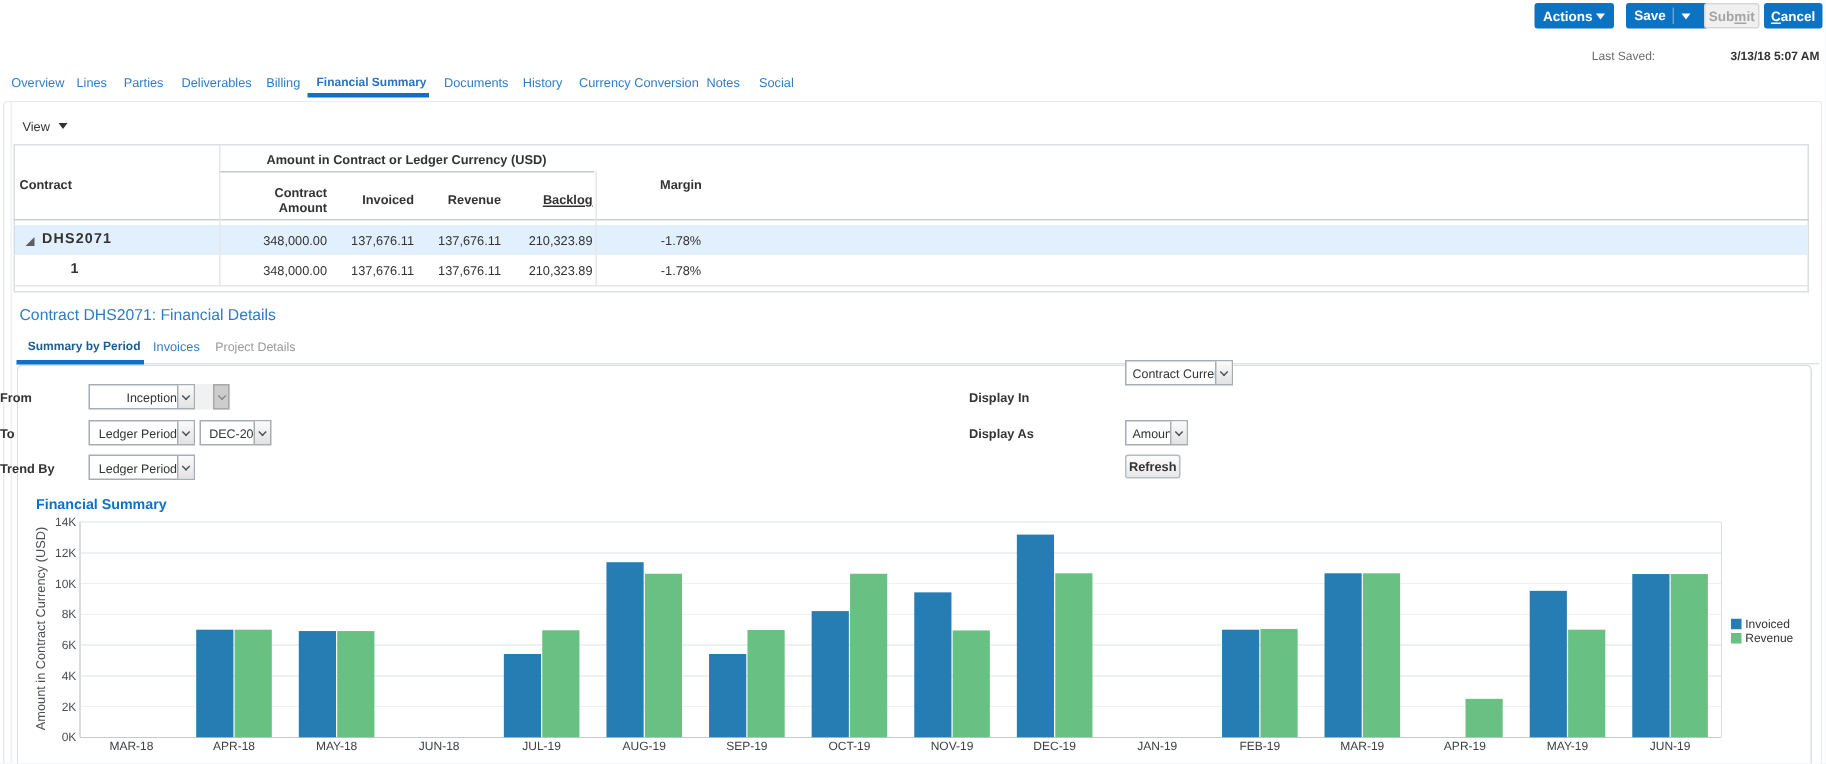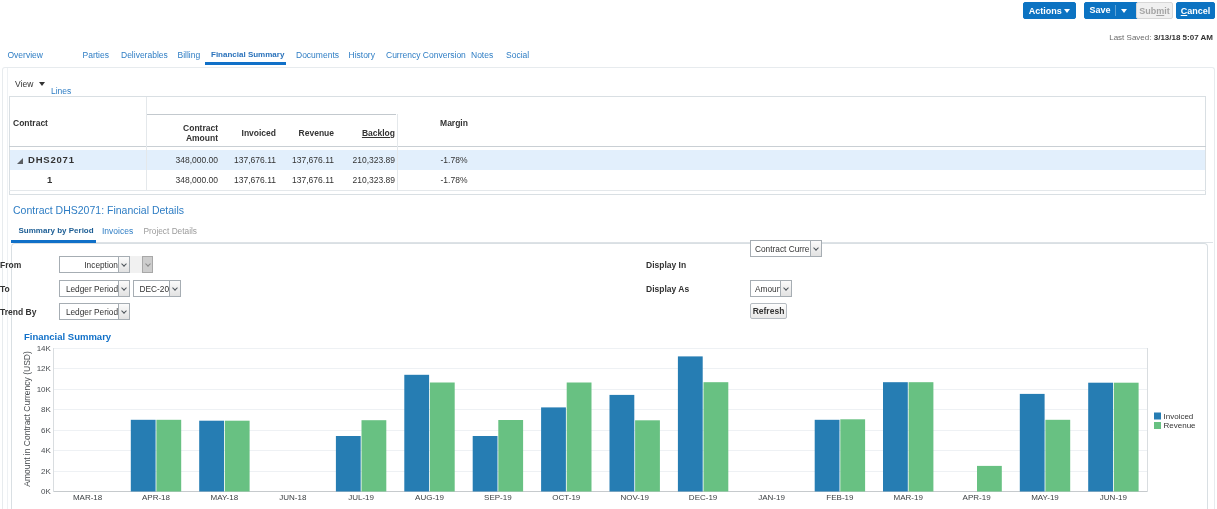--- a/index.html
+++ b/index.html
@@ -31,24 +31,24 @@
 
 <div class="btn primary" style="left:1023px; width:53px;">Actions <span style="display:inline-block;width:0;height:0;border-left:3.5px solid transparent;border-right:3.5px solid transparent;border-top:4px solid #fff;vertical-align:1px;"></span></div>
 <div class="btn primary" style="left:1084px; width:55px; padding:0;">
   <span style="position:absolute;left:0;top:0;width:30px;line-height:15px;">Save</span>
   <span style="position:absolute;left:30px;top:2px;bottom:2px;width:1px;background:#5ea2d6;"></span>
   <span style="position:absolute;left:36px;top:6px;width:0;height:0;border-left:3.5px solid transparent;border-right:3.5px solid transparent;border-top:4px solid #fff;"></span>
 </div>
 <div class="btn disabled" style="left:1136px; width:37px;">Sub<span style="text-decoration:underline;">m</span>it</div>
 <div class="btn primary" style="left:1176px; width:39px;"><span style="text-decoration:underline;">C</span>ancel</div>
 
-<div class="abs" style="top:33px; right:4px; font-size:8px; color:#6b6b6b;">Last Saved: <b style="color:#333;">3/13/18 5:07 AM</b></div>
+<div class="abs" style="top:33px; right:4px; font-size:8px; color:#6b6b6b;">Last Saved: <b style="color:#333;margin-left:48px;">3/13/18 5:07 AM</b></div>
 
 <div class="tab" style="left:7.5px;">Overview</div>
-<div class="tab" style="left:51px;margin-top:36px;">Lines</div>
+<div class="tab" style="left:51px;">Lines</div>
 <div class="tab" style="left:82.5px;">Parties</div>
 <div class="tab" style="left:121px;">Deliverables</div>
 <div class="tab" style="left:177.5px;">Billing</div>
 <div class="tab" style="left:211px; font-weight:bold; font-size:8px; color:#2a72bb;">Financial Summary</div>
 <div class="tab" style="left:296px;">Documents</div>
 <div class="tab" style="left:348.5px;">History</div>
 <div class="tab" style="left:386px;">Currency Conversion</div>
 <div class="tab" style="left:471px;">Notes</div>
 <div class="tab" style="left:506px;">Social</div>
 <div class="abs" style="left:205px; top:62px; width:81px; height:3px; background:#1070c8;"></div>
@@ -56,20 +56,21 @@
 <div class="abs" style="left:1.5px; top:66.5px; width:1213px; height:443px; border:1px solid #e7ebee; border-bottom:none; border-radius:3px 3px 0 0;"></div>
 <div class="abs" style="left:6.5px; top:68px; width:1px; height:441px; background:#eef1f4;"></div>
 
 <div class="abs" style="left:15px; top:79px; font-size:8.5px; color:#333;">View <span style="display:inline-block;width:0;height:0;border-left:3.5px solid transparent;border-right:3.5px solid transparent;border-top:4px solid #333;vertical-align:1px;margin-left:3px;"></span></div>
 
 <div class="abs" style="left:9px; top:96px; width:1197px; height:99px; border:1px solid #d9dfe3; background:#fff;"></div>
 
 <div class="abs" style="left:10px; top:150px; width:1195px; height:20px; background:#e2effc;"></div>
 
 <div class="hdrtxt" style="left:13px; top:118px;">Contract</div>
+<div class="hdrtxt" style="left:146px; top:101px; width:250px; text-align:center;">Amount in Contract or Ledger Currency (USD)</div>
 <div class="abs" style="left:146px; top:114px; width:250px; height:1px; background:#c3c9ce;"></div>
 <div class="hdrtxt" style="left:158px; top:123px; width:60px; text-align:right;">Contract<br>Amount</div>
 <div class="hdrtxt" style="left:216px; top:128px; width:60px; text-align:right;">Invoiced</div>
 <div class="hdrtxt" style="left:274px; top:128px; width:60px; text-align:right;">Revenue</div>
 <div class="hdrtxt" style="left:335px; top:128px; width:60px; text-align:right; text-decoration:underline;">Backlog</div>
 <div class="hdrtxt" style="left:424px; top:118px; width:60px; text-align:center;">Margin</div>
 
 <div class="abs" style="left:9px; top:146px; width:1197px; height:1px; background:#c9cfd4;"></div>
 
 <div class="abs" style="left:146px; top:97px; width:1px; height:93px; background:#e4e8eb;"></div>

